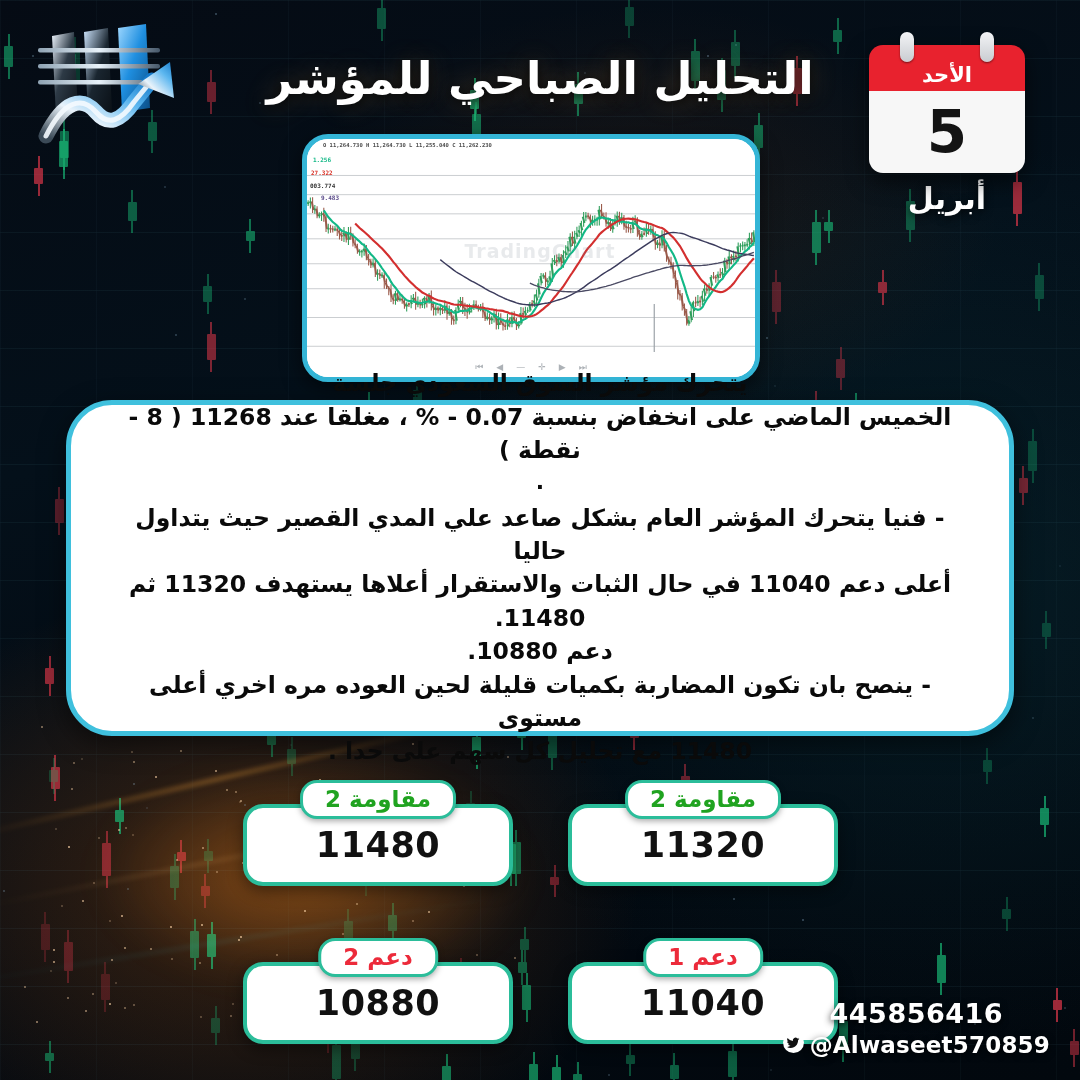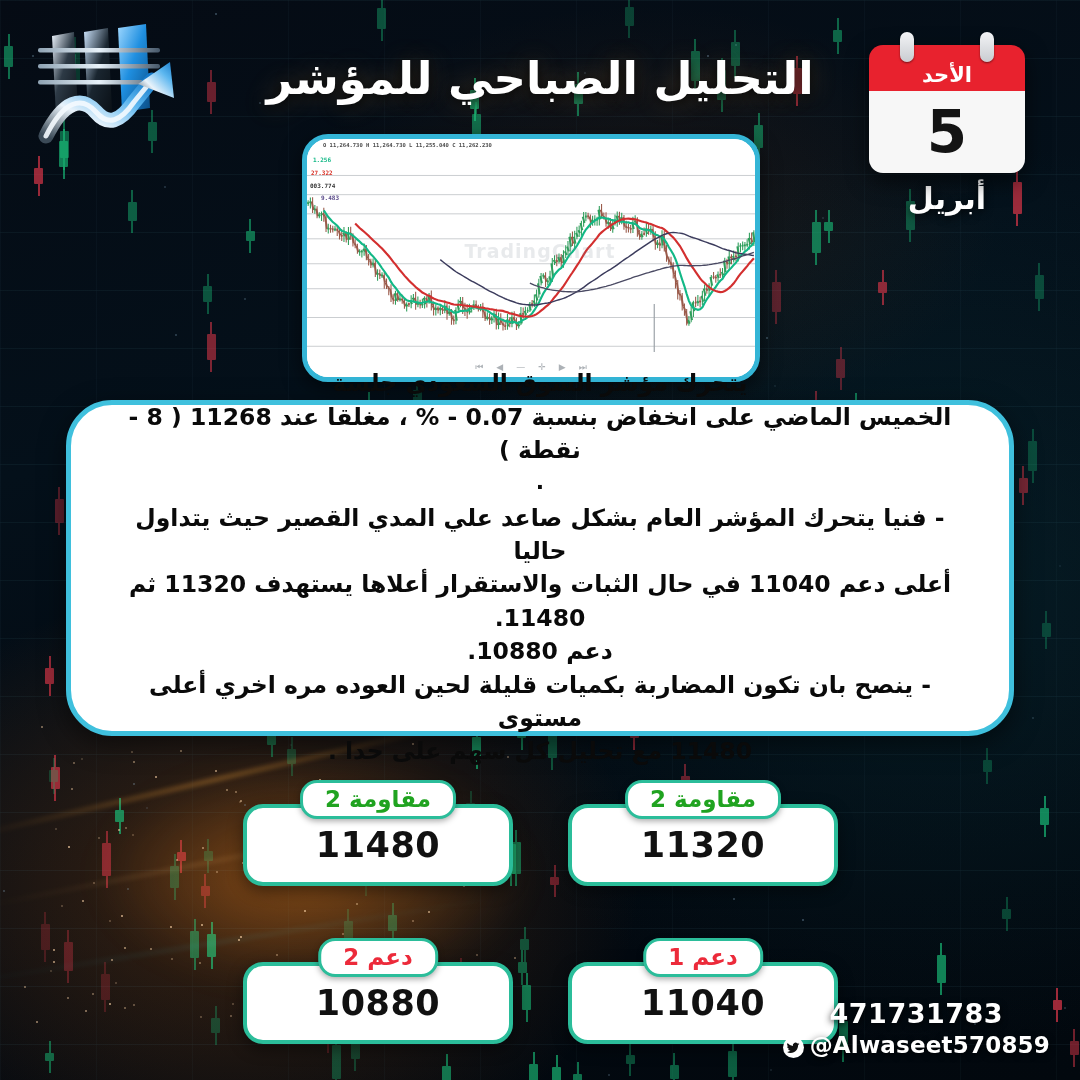--- a/index.html
+++ b/index.html
@@ -115,21 +115,21 @@
   .sup .badge{ color:#ec2a3a; }
   #lvl-r2{ left:243px; top:780px; }
   #lvl-r1{ left:568px; top:780px; }
   #lvl-s2{ left:243px; top:938px; }
   #lvl-s1{ left:568px; top:938px; }
 
   
   .contact{ position:absolute; right:30px; bottom:22px; z-index:6; text-align:center; color:#fff;}
   .c-phone{ font-size:27px; font-weight:bold; letter-spacing:.5px;
      text-shadow:0 2px 7px rgba(0,0,0,.85);}
-  .c-tw{ display:flex; align-items:flex-end; justify-content:center; gap:6px; margin-top:3px;}
+  .c-tw{ display:flex; align-items:flex-start; justify-content:center; gap:6px; margin-top:3px;}
   .tw-ic{ width:21px;height:21px;border-radius:50%;background:#fff;display:flex;
      align-items:center;justify-content:center;}
   .tw-ic svg{ width:14px;height:14px;}
   .c-handle{ font-size:23px; font-weight:bold; letter-spacing:.2px;
      text-shadow:0 2px 7px rgba(0,0,0,.85);}
   .c-web{ font-size:15.5px; font-weight:bold; margin-top:5px; letter-spacing:.3px;
      text-shadow:0 2px 7px rgba(0,0,0,.85);}
 </style>
 </head>
 <body>
@@ -1298,21 +1298,21 @@
 </div>
 
 <div class="lvl sup" id="lvl-s1">
   <div class="box">
     <span class="val">11040</span>
   </div>
   <div class="badge">دعم 1</div>
 </div>
 
 <div class="contact">
-  <div class="c-phone">471731783</div>
+  <div class="c-phone">445856416</div>
   <div class="c-tw">
     <span class="tw-ic">
       <svg viewBox="0 0 24 24" fill="#111">
           <path d="M23 4.9c-.8.4-1.7.6-2.6.8a4.5 4.5 0 0 0 2-2.5c-.9.5-1.9.9-2.9 1.1a4.5 4.5 0 0 0-7.7 4.1A12.8 12.8 0 0 1 2.5 3.6a4.5 4.5 0 0 0 1.4 6 4.4 4.4 0 0 1-2-.6v.1c0 2.2 1.5 4 3.6 4.4a4.5 4.5 0 0 1-2 .1 4.5 4.5 0 0 0 4.2 3.1A9 9 0 0 1 1 18.6a12.7 12.7 0 0 0 6.9 2c8.3 0 12.8-6.9 12.8-12.8v-.6c.9-.6 1.6-1.4 2.3-2.3z"></path>
         </svg>
     </span>
     <span class="c-handle">@Alwaseet570859</span>
   </div>
 </div>
 

